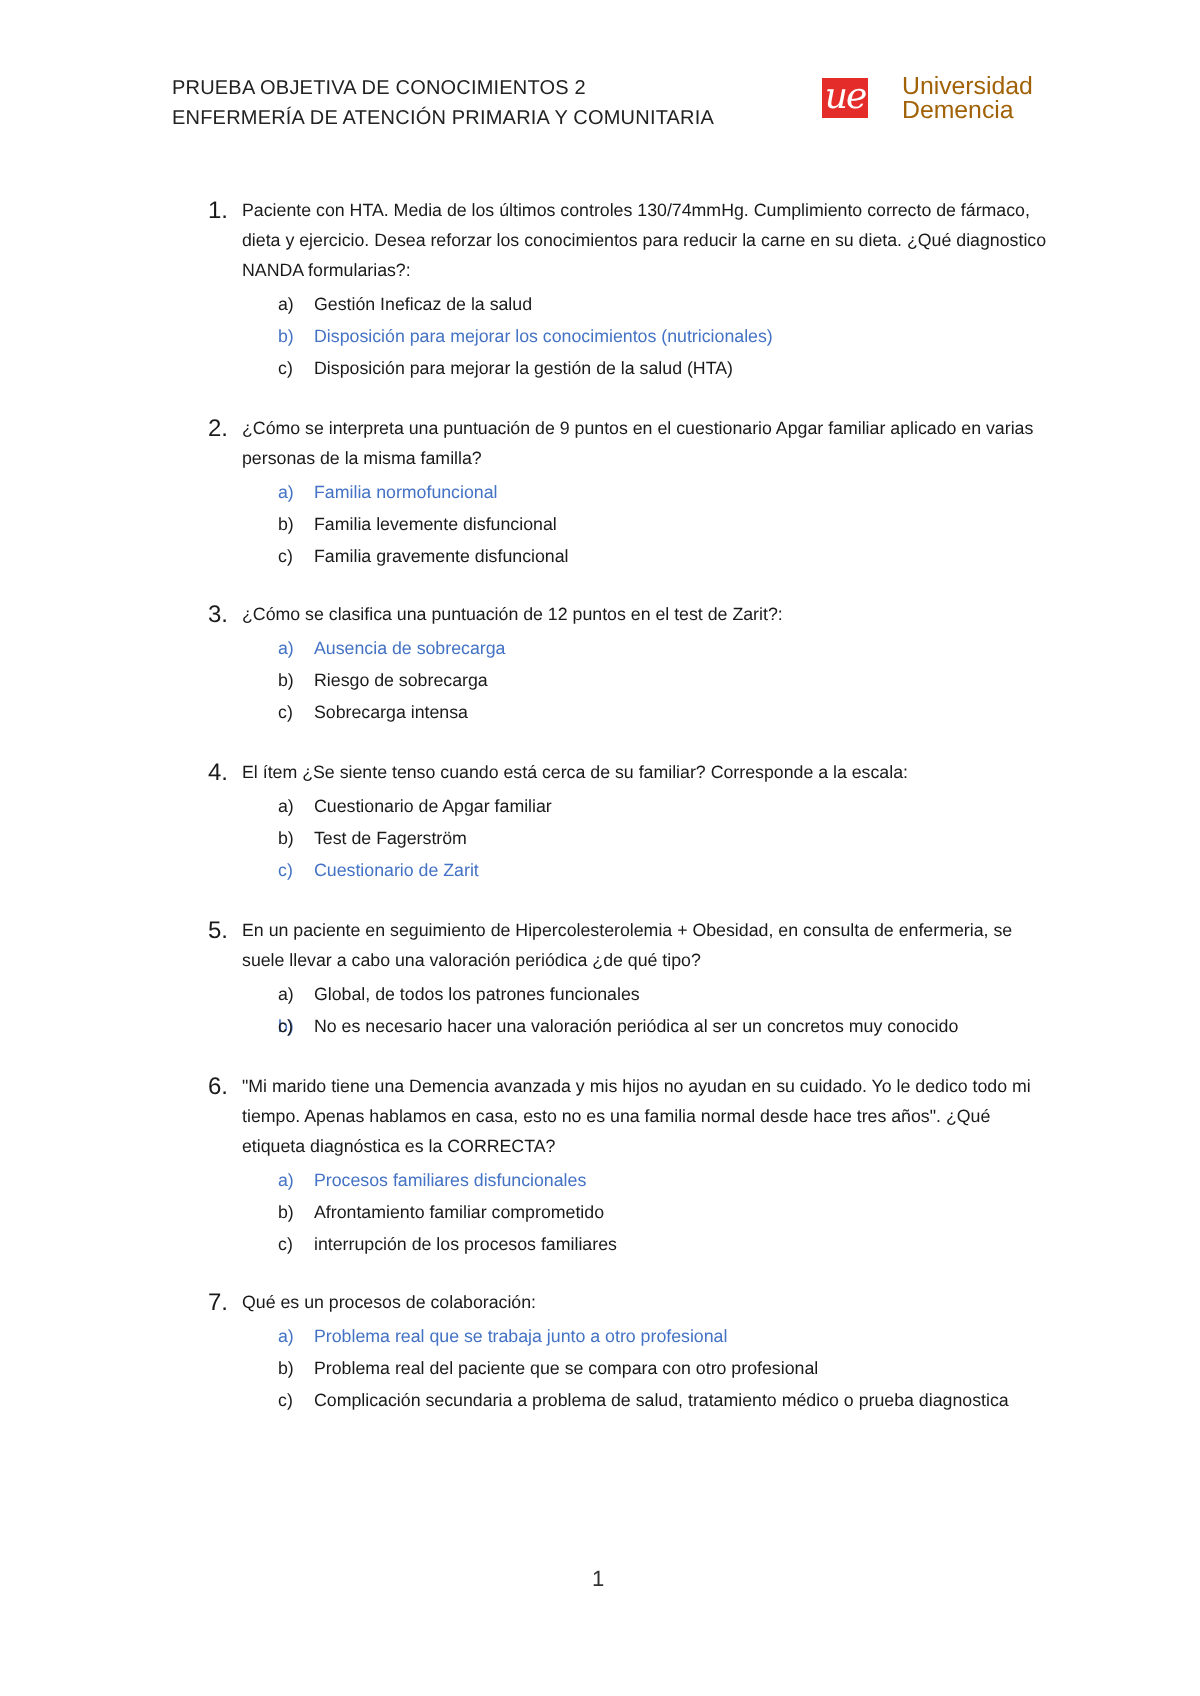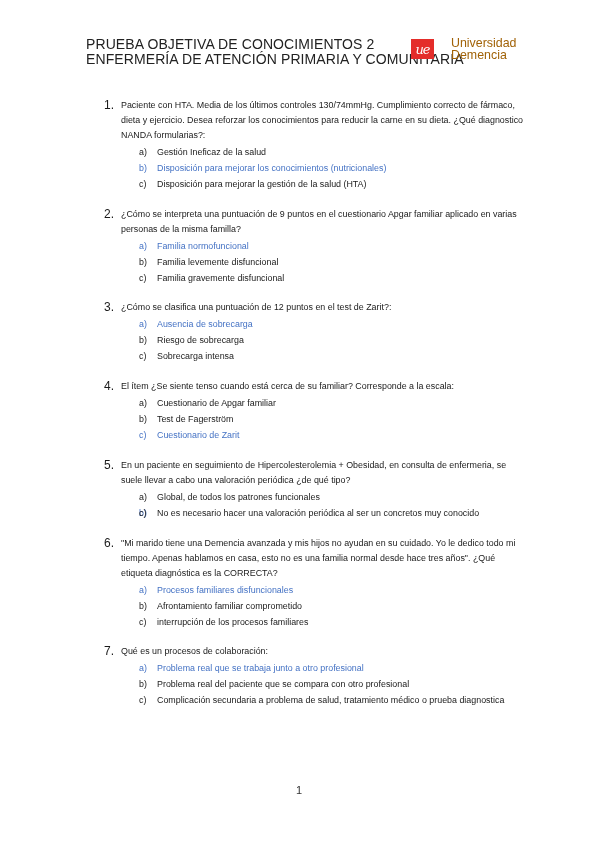--- a/index.html
+++ b/index.html
@@ -3,32 +3,32 @@
   <meta charset="utf-8">
   <style>
     html, body { margin: 0; padding: 0; background: #ffffff; }
     body {
       width: 600px; height: 848px; position: relative; overflow: hidden;
       font-family: "Liberation Sans", "DejaVu Sans", sans-serif;
       color: #1a1a1a;
     }
     .header {
       position: absolute; left: 86px; top: 37px;
-      font-size: 14px; letter-spacing: 0.1px; line-height: 15px;
+      font-size: 10px; letter-spacing: 0.1px; line-height: 15px;
       color: #222;
     }
     .logo {
       position: absolute; left: 411px; top: 37px;
       display: flex; align-items: center;
     }
     .logo-mark {
       width: 23px; height: 20px; background: #e42d2a;
       display: flex; align-items: center; justify-content: center;
       color: #fff; font-family: "DejaVu Serif", serif; font-style: italic;
-      font-size: 13px; line-height: 1; letter-spacing: -1px;
+      font-size: 18px; line-height: 1; letter-spacing: -1px;
     }
     .logo-text {
       margin-left: 17px; font-weight: normal; font-size: 12.4px; line-height: 12px;
       color: #a16207;
     }
     .questions {
       position: absolute; left: 104px; top: 97px; width: 420px;
     }
     .q { position: relative; margin-bottom: 13px; }
     .q-num {

